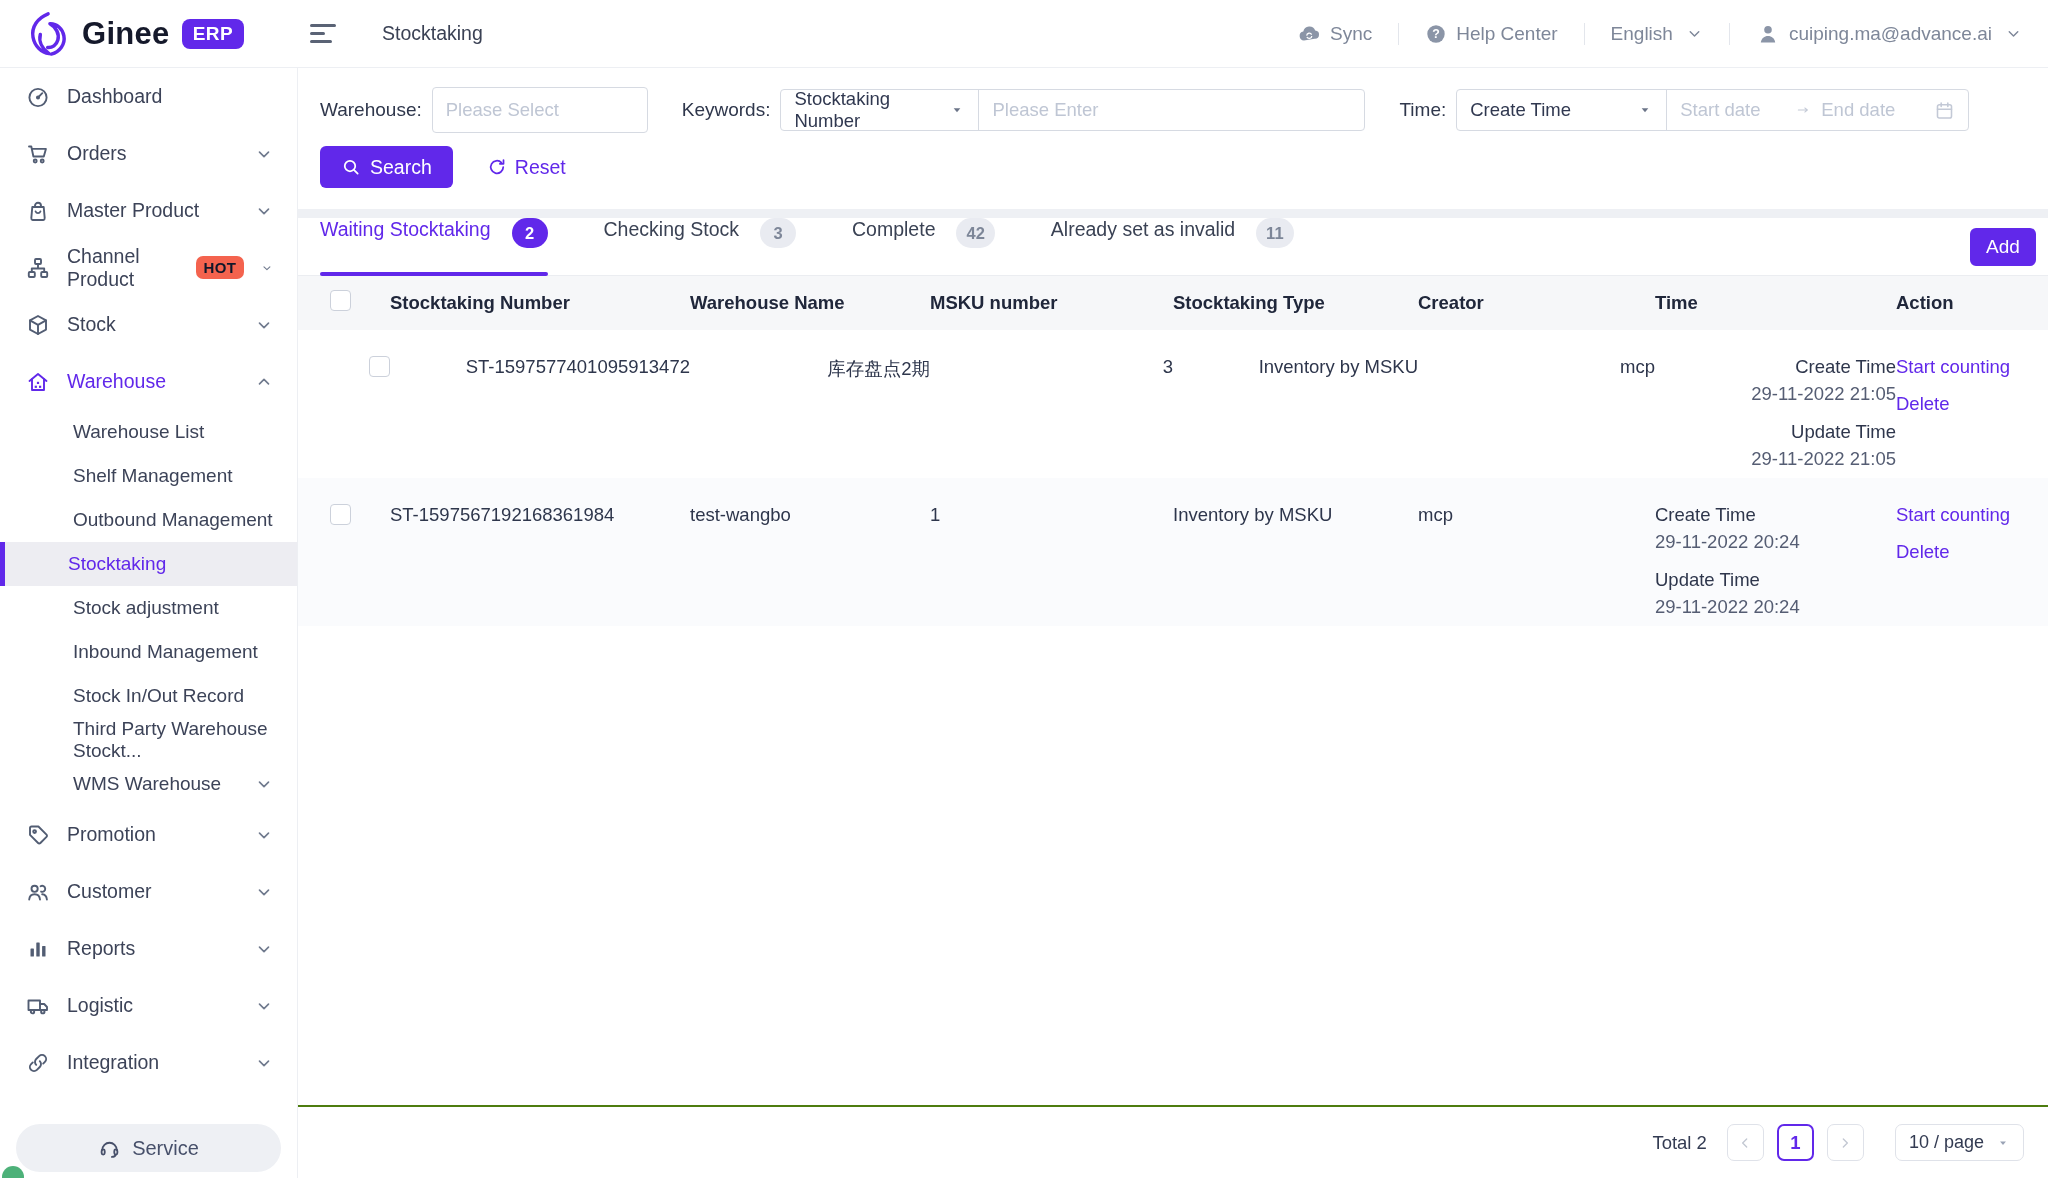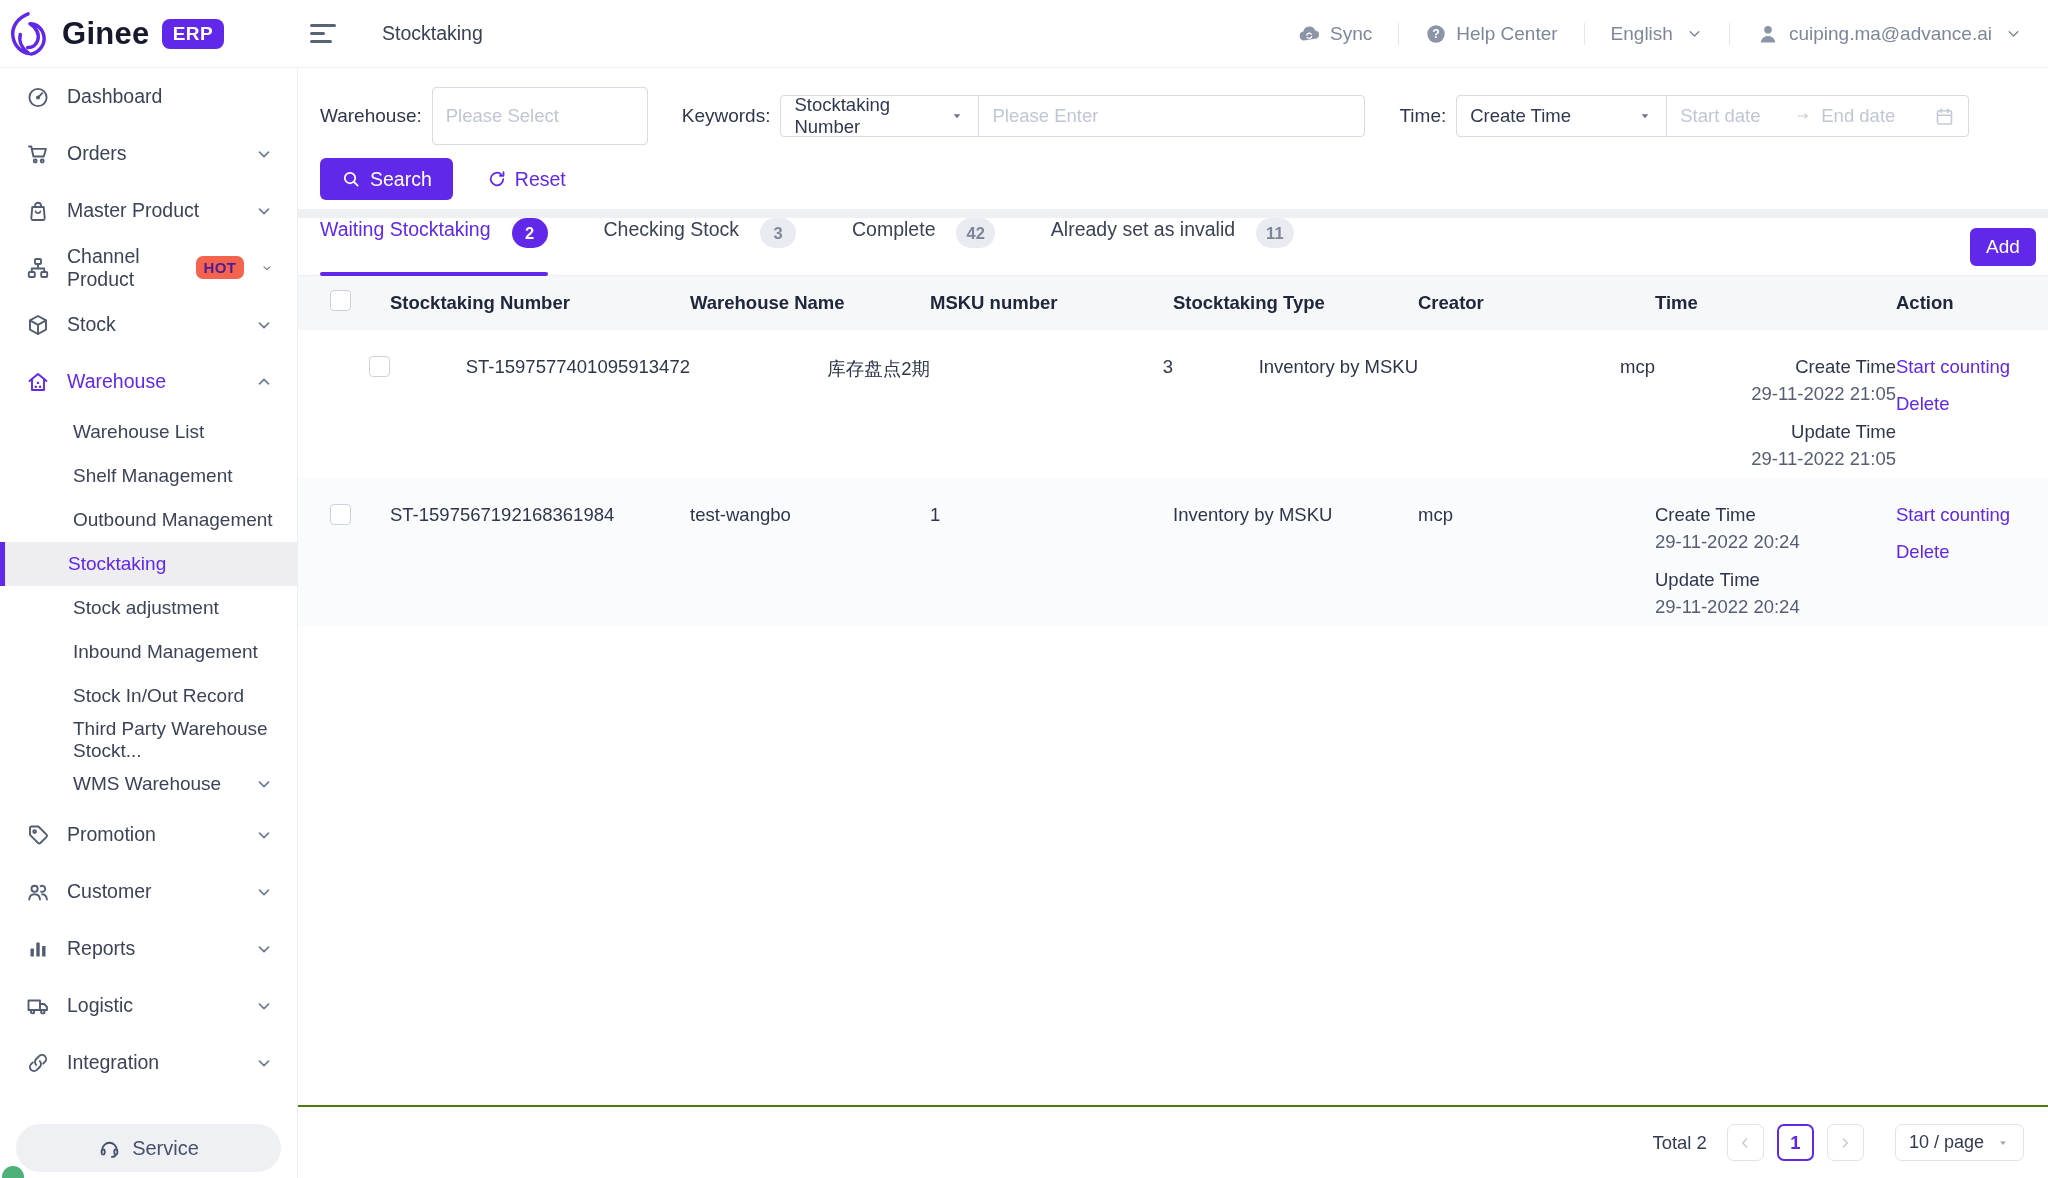--- a/index.html
+++ b/index.html
@@ -20,54 +20,54 @@
   .root{
     position:relative; width:2048px; height:1178px; background:#fff; overflow:hidden;
     font-family:"Liberation Sans","DejaVu Sans",sans-serif; color:var(--txt);
   }
   svg{display:block}
   .ic{width:24px;height:24px;stroke:currentColor;fill:none;stroke-width:1.9;stroke-linecap:round;stroke-linejoin:round;}
   .ic-fill{width:24px;height:24px;fill:currentColor;stroke:none;}
 
   
   .topbar{position:absolute;top:0;left:0;right:0;height:68px;background:#fff;border-bottom:1px solid var(--line);display:flex;align-items:center;z-index:5;}
-  .brand{width:298px;display:flex;align-items:center;gap:12px;padding-left:8px;flex:none;}
+  .brand{width:298px;display:flex;align-items:center;gap:12px;padding-left:28px;flex:none;}
   .brand-name{font-size:31px;font-weight:700;color:#15192b;letter-spacing:.3px;}
   .brand-badge{background:var(--accent);color:#fff;font-size:19px;font-weight:700;padding:4px 11px;border-radius:8px;letter-spacing:.5px;}
   .collapse{margin-left:12px;display:flex;flex-direction:column;gap:5px;cursor:pointer;}
   .collapse span{height:3px;background:#5a6375;border-radius:2px;}
   .collapse .l1{width:26px}.collapse .l2{width:15px}.collapse .l3{width:22px}
   .crumb{margin-left:46px;font-size:19.5px;color:#3a4154;}
   .top-right{margin-left:auto;display:flex;align-items:center;padding-right:26px;color:var(--gray);font-size:19px;}
   .top-item{display:flex;align-items:center;gap:9px;cursor:pointer;}
   .vdiv{width:1px;height:22px;background:#e3e6ec;margin:0 26px;}
   .chev-sm{width:17px;height:17px;stroke:currentColor;fill:none;stroke-width:2;stroke-linecap:round;stroke-linejoin:round;margin-left:4px;}
 
   
   .sidebar{position:absolute;top:68px;left:0;bottom:0;width:298px;background:#fff;border-right:1px solid var(--line);z-index:4;}
   .side-item{height:57px;display:flex;align-items:center;gap:17px;padding:0 24px 0 26px;font-size:19.5px;color:var(--txt-side);cursor:pointer;}
   .side-item .lic{color:#525d73;flex:none;}
   .side-item .chev{margin-left:auto;color:#707a8e;width:18px;height:18px;stroke-width:2.2;}
   .side-item.active{color:var(--accent);}
   .side-item.active .lic{color:var(--accent);}
-  .hot-badge{background:var(--hot);color:#4c1d95;font-size:15px;font-weight:700;padding:3px 8px;border-radius:7px;margin-left:16px;letter-spacing:.3px;}
+  .hot-badge{background:var(--hot);color:#0f172a;font-size:15px;font-weight:700;padding:3px 8px;border-radius:7px;margin-left:16px;letter-spacing:.3px;}
   .sub-item{height:44px;display:flex;align-items:center;padding-left:68px;font-size:19px;color:var(--txt-side);cursor:pointer;border-left:5px solid transparent;}
   .sub-item .chev{margin-left:auto;margin-right:24px;color:#707a8e;width:18px;height:18px;stroke-width:2.2;}
   .sub-item.active{background:var(--accent-soft);color:var(--accent);border-left-color:var(--accent);padding-left:63px;}
   .service-btn{position:absolute;left:16px;right:16px;bottom:6px;height:48px;border-radius:26px;background:#eef0f4;color:#47506a;display:flex;align-items:center;justify-content:center;gap:11px;font-size:20px;cursor:pointer;}
   .float-cut{position:absolute;left:2px;bottom:-10px;width:22px;height:22px;border-radius:50%;background:#3aa86a;opacity:.9;}
 
   
   .content{position:absolute;left:298px;top:68px;right:0;bottom:0;background:#fff;}
 
   .filter-card{position:absolute;top:0;left:0;right:0;height:141px;padding:19px 22px 0;background:#fff;}
   .f-row{display:flex;align-items:center;}
   .f-label{font-size:19px;color:#2f374c;margin-right:10px;white-space:nowrap;}
   .f-label.ml{margin-left:34px;}
-  .inp{height:58px;border:1px solid var(--input-line);border-radius:4px;background:#fff;display:flex;align-items:center;padding:12px 13px;}
+  .inp{height:46px;border:1px solid var(--input-line);border-radius:4px;background:#fff;display:flex;align-items:center;padding:12px 13px;}
   .inp input{border:none;outline:none;width:100%;font-size:18.5px;color:#303850;font-family:inherit;background:transparent;}
   .inp input::placeholder{color:var(--ph);}
   .w-wh{width:216px;}
   .compound{display:flex;height:42px;border:1px solid var(--input-line);border-radius:4px;background:#fff;}
   .seg{display:flex;align-items:center;padding:0 13px;}
   .seg.sel{justify-content:space-between;color:#303850;font-size:18.5px;cursor:pointer;}
   .seg + .seg{border-left:1px solid var(--input-line);}
   .caret{width:16px;height:16px;fill:#6b7488;stroke:none;margin-left:10px;flex:none;}
   .seg input{border:none;outline:none;font-size:18.5px;color:#303850;font-family:inherit;background:transparent;}
   .seg input::placeholder{color:var(--ph);}

